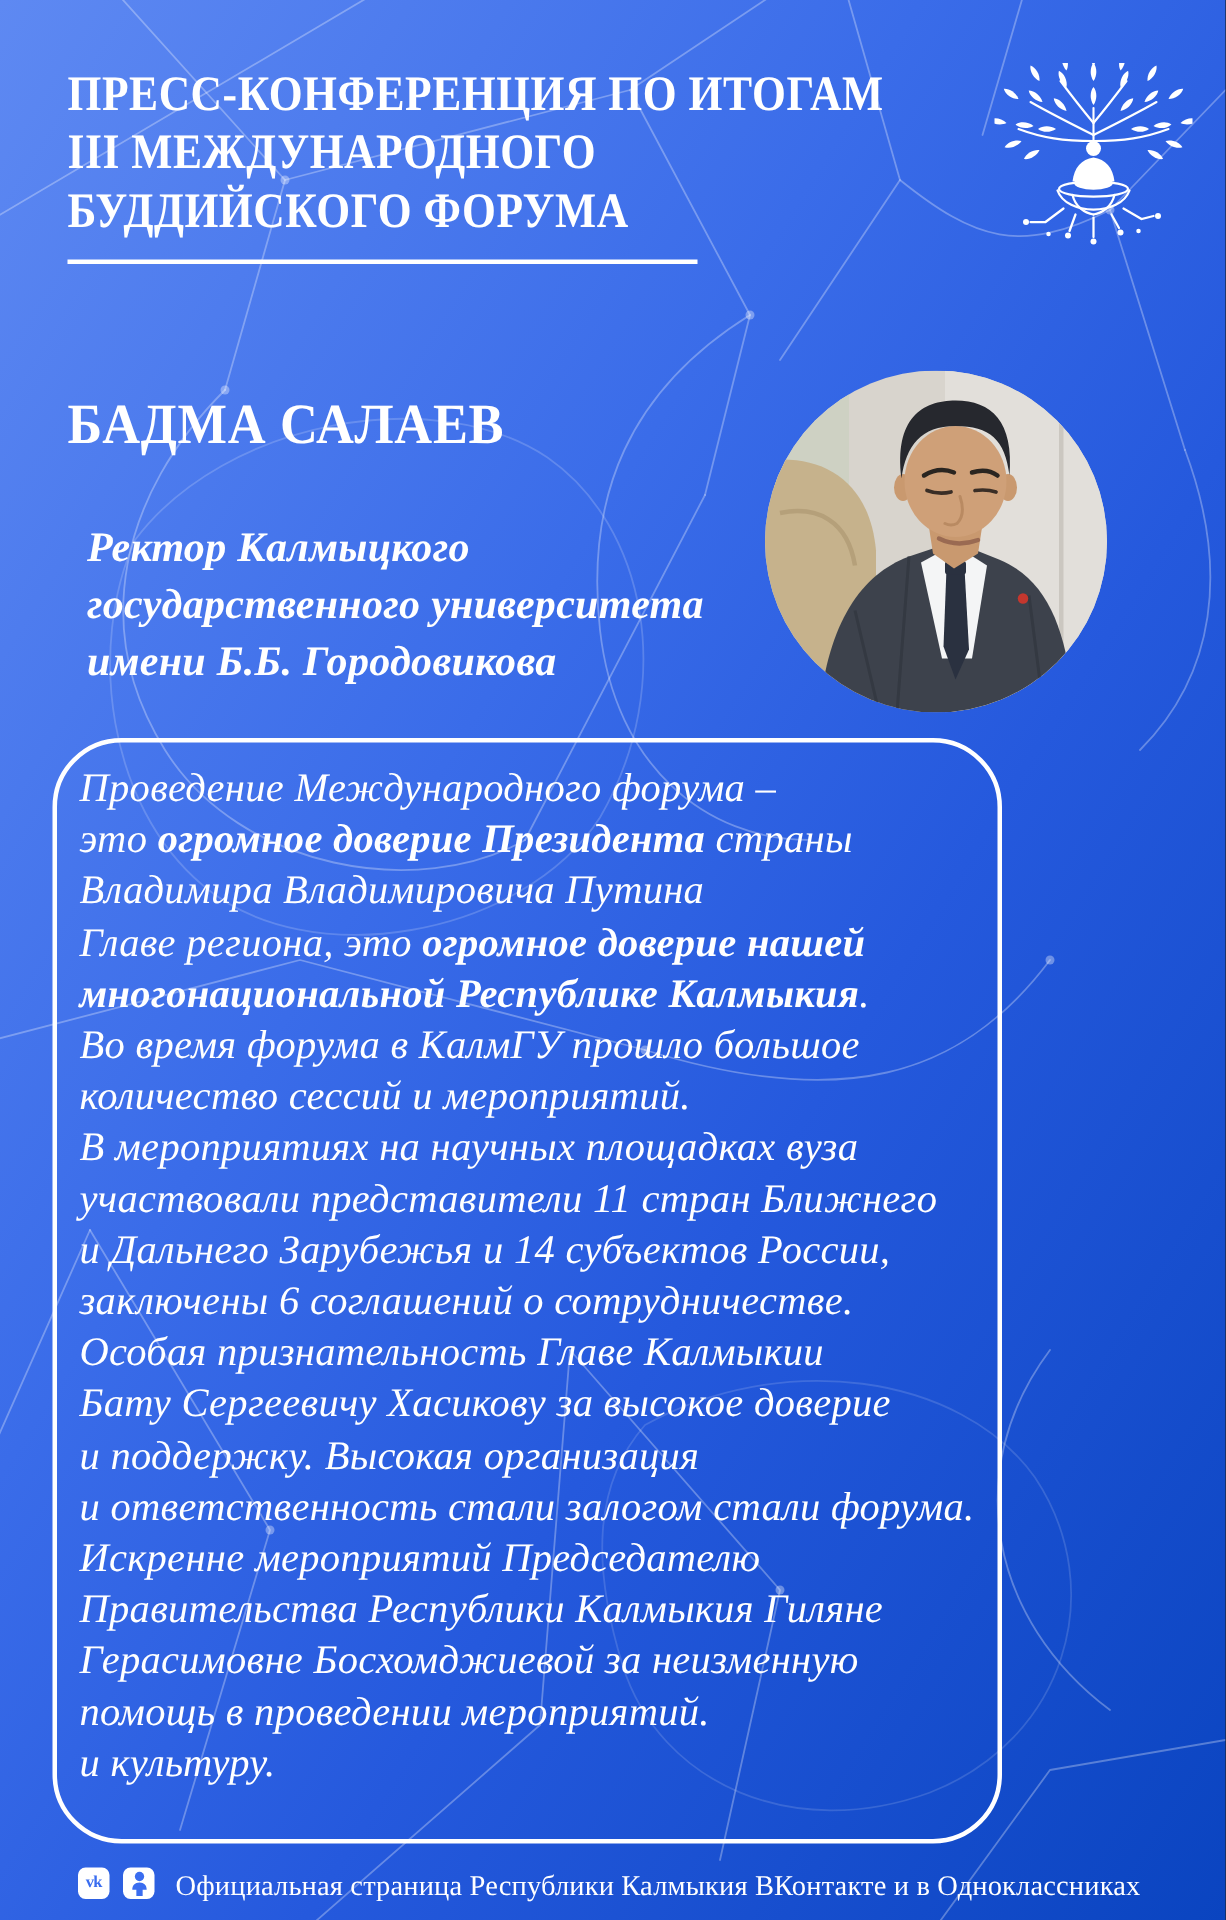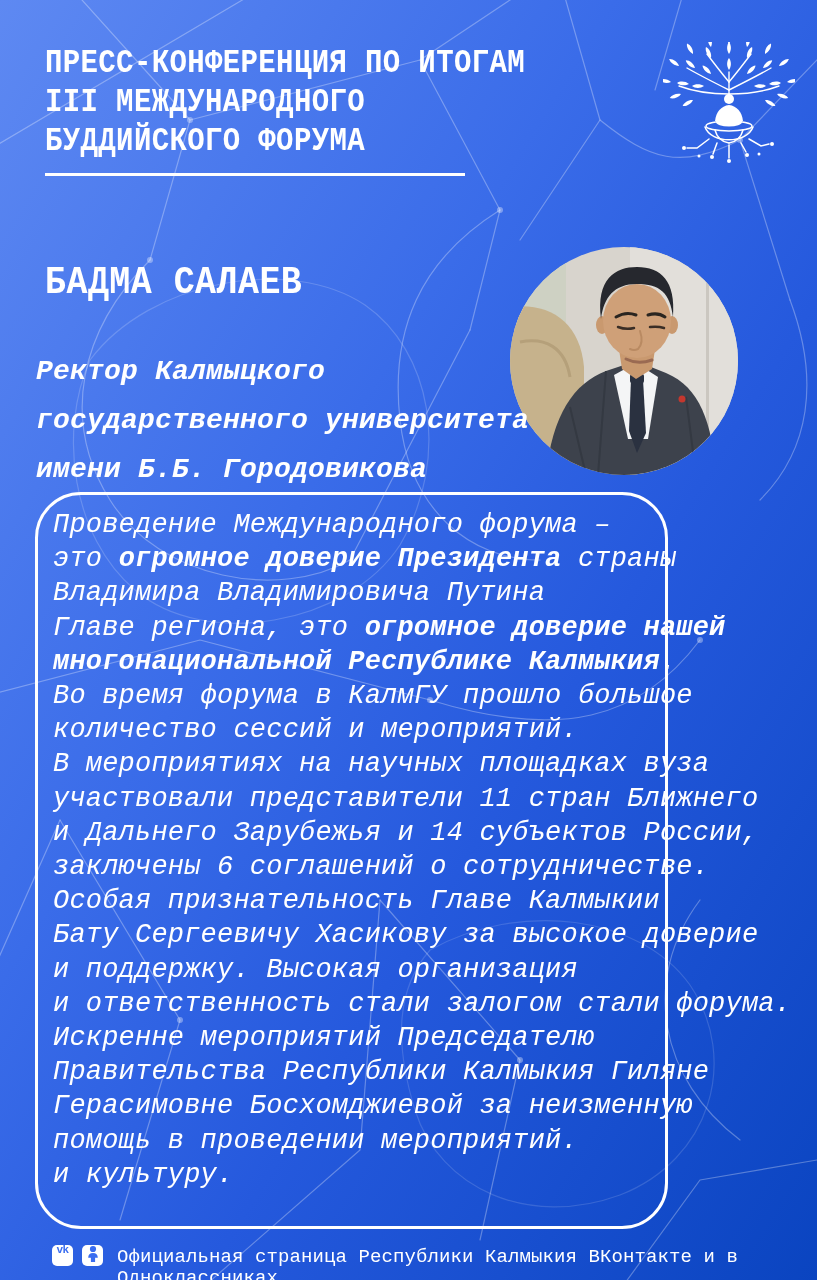--- a/index.html
+++ b/index.html
@@ -1,53 +1,53 @@
 <!DOCTYPE html>
 <html><head>
 <meta charset="utf-8">
 <style>
   html,body{margin:0;padding:0;background:#1a2b4a;}
   .canvas{
     position:relative;width:817px;height:1280px;overflow:hidden;
     background:linear-gradient(122deg,#5e89f2 0%,#3a6ce9 38%,#2559dd 62%,#0a44c0 100%);
-    font-family:Liberation Mono, monospace;color:#ffffff;
+    font-family:Liberation Serif, serif;color:#ffffff;
   }
   .mesh{position:absolute;inset:0;z-index:0;}
   .header-title{
     position:absolute;left:45px;top:44px;width:640px;z-index:3;
     font-size:33px;font-weight:700;line-height:39px;letter-spacing:.4px;
     white-space:pre-line;text-transform:uppercase;
     transform:scaleX(.88);transform-origin:left top;
   }
   .title-underline{position:absolute;left:45px;top:173px;width:420px;height:3px;background:#ffffff;z-index:3;}
   .logo{position:absolute;left:663px;top:42px;width:132px;height:130px;z-index:3;}
   .speaker-name{
     position:absolute;left:45px;top:261px;z-index:3;
     font-size:38px;font-weight:700;letter-spacing:.5px;white-space:nowrap;
     transform:scaleX(.92);transform-origin:left top;
   }
   .speaker-title{
-    position:absolute;left:36px;top:347px;z-index:4;
-    font-size:28px;font-style:italic;font-weight:700;line-height:49px;
+    position:absolute;left:58px;top:347px;z-index:4;
+    font-size:28px;font-style:italic;font-weight:700;line-height:38px;
     white-space:pre-line;letter-spacing:.2px;
   }
   .photo{
     position:absolute;left:510px;top:247px;width:228px;height:228px;
     border-radius:50%;overflow:hidden;z-index:2;
   }
   .quote-box{
     position:absolute;left:35px;top:492px;width:633px;height:737px;z-index:3;
     border:3px solid #ffffff;border-radius:46px;box-sizing:border-box;
     padding:13px 12px 0 15px;
   }
   .qline{font-size:27px;font-style:italic;line-height:34.2px;letter-spacing:.2px;white-space:nowrap;}
   .qline .b{font-weight:700;text-align:right;}
   .badge{
     position:absolute;top:1245px;width:21px;height:21px;border-radius:5px;
-    background:#ffffff;display:flex;justify-content:center;z-index:3;
+    background:#ffffff;display:flex;align-items:center;justify-content:center;z-index:3;
   }
   .badge-vk{left:52px;}
   .badge-ok{left:82px;}
   .vk-glyph{color:#3a6df0;font-size:11px;font-weight:700;line-height:1;letter-spacing:-.5px;}
   .footer-text{position:absolute;left:117px;top:1247px;font-size:19px;line-height:21px;z-index:3;letter-spacing:.1px;}
 </style>
 </head>
 <body>
 
 <div class="canvas">

